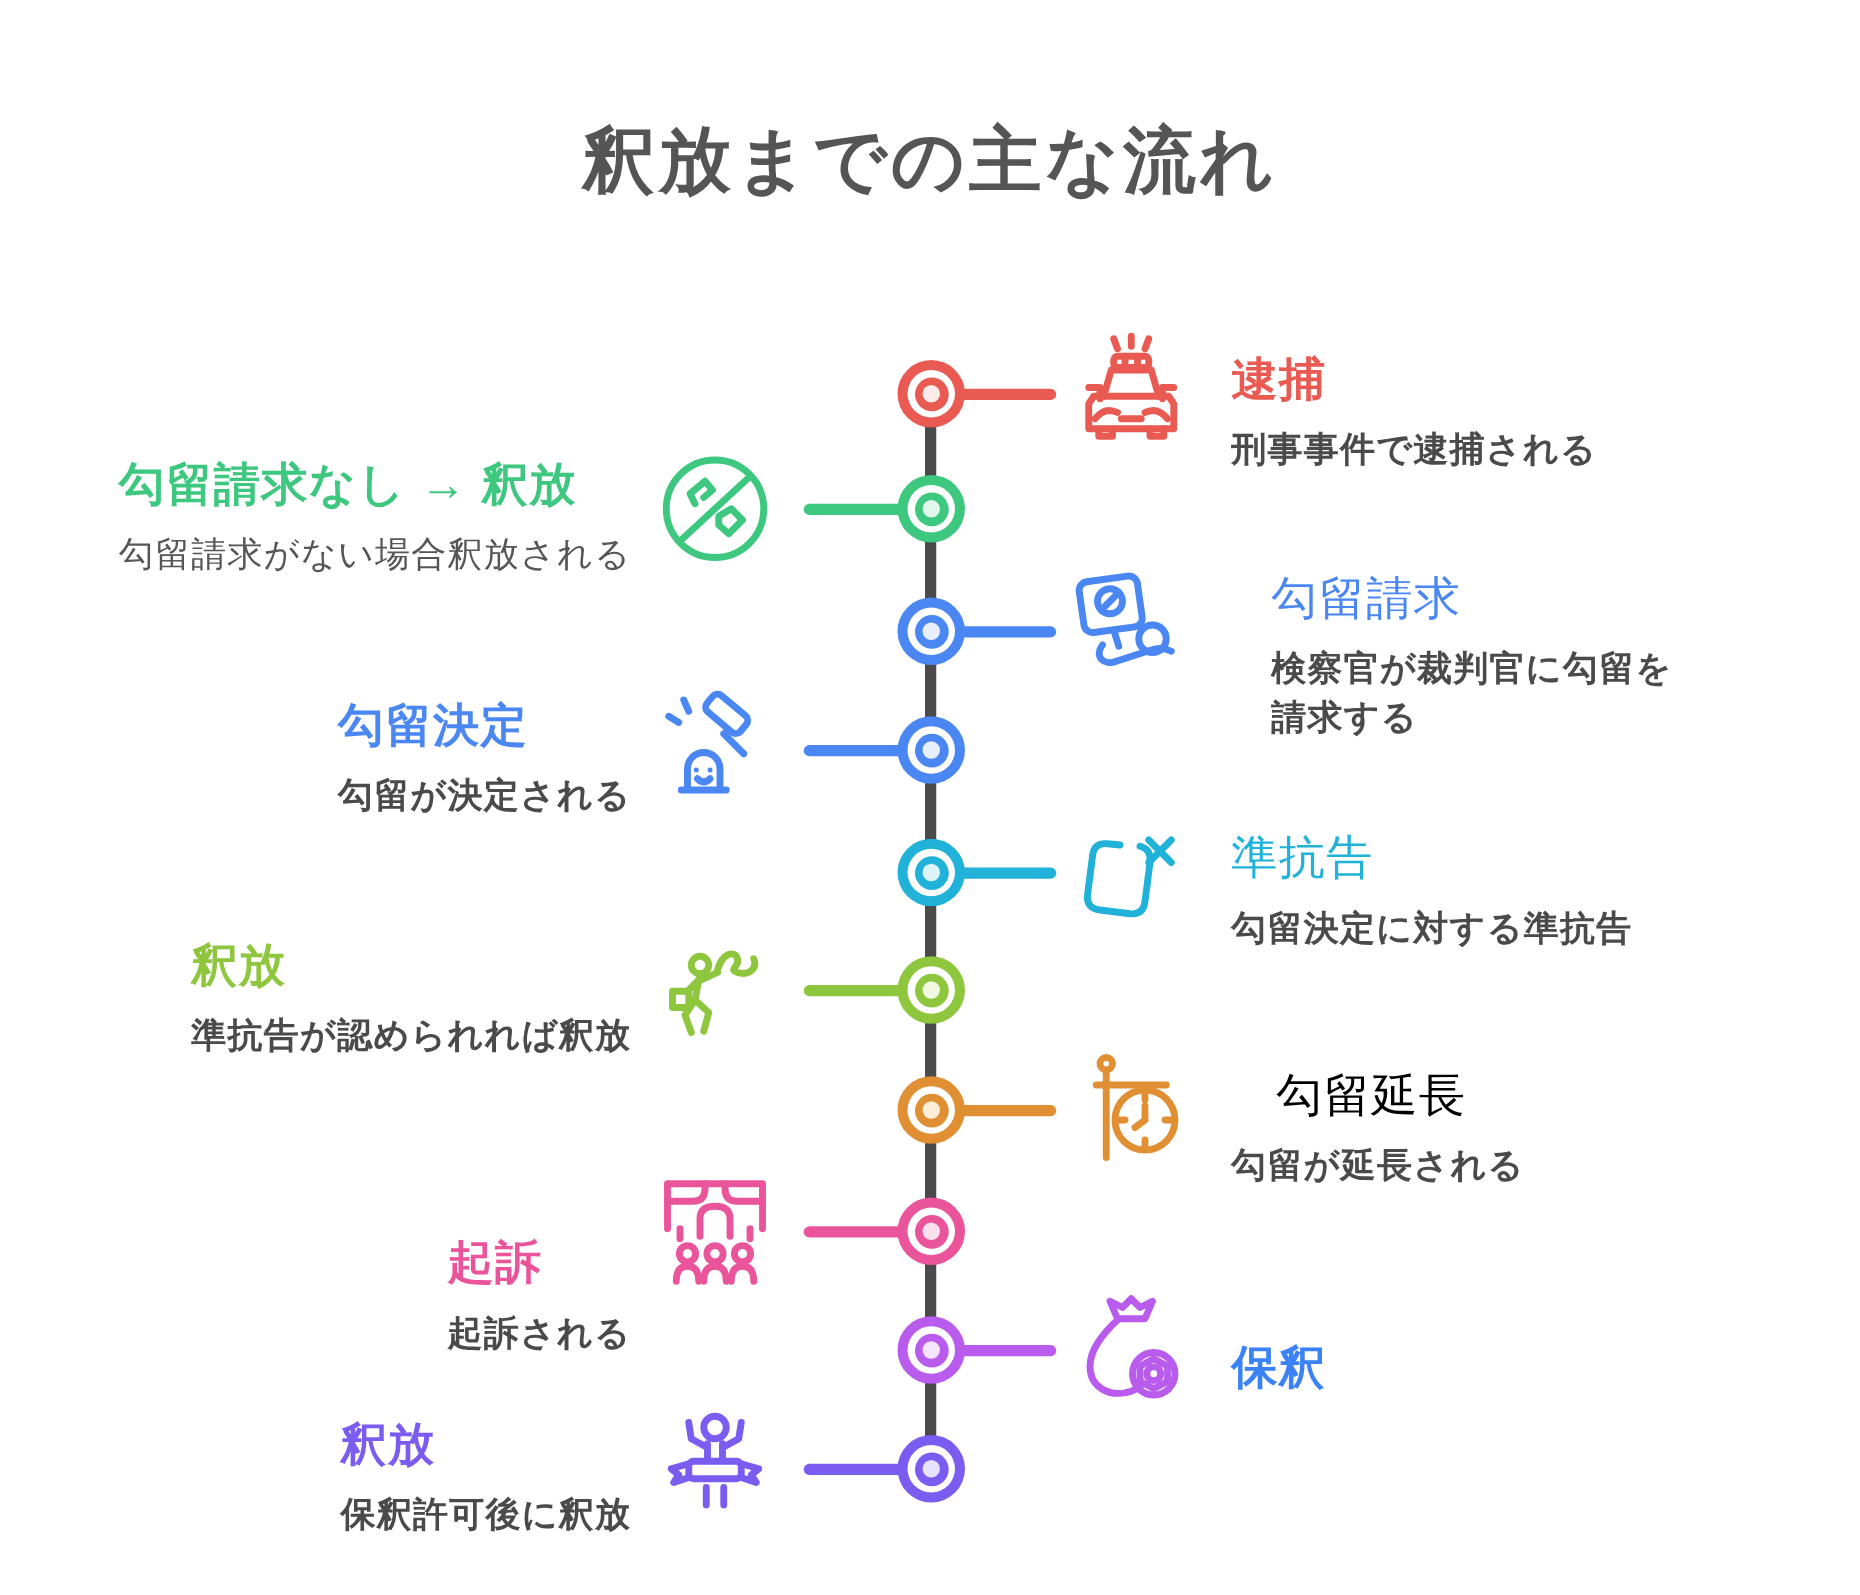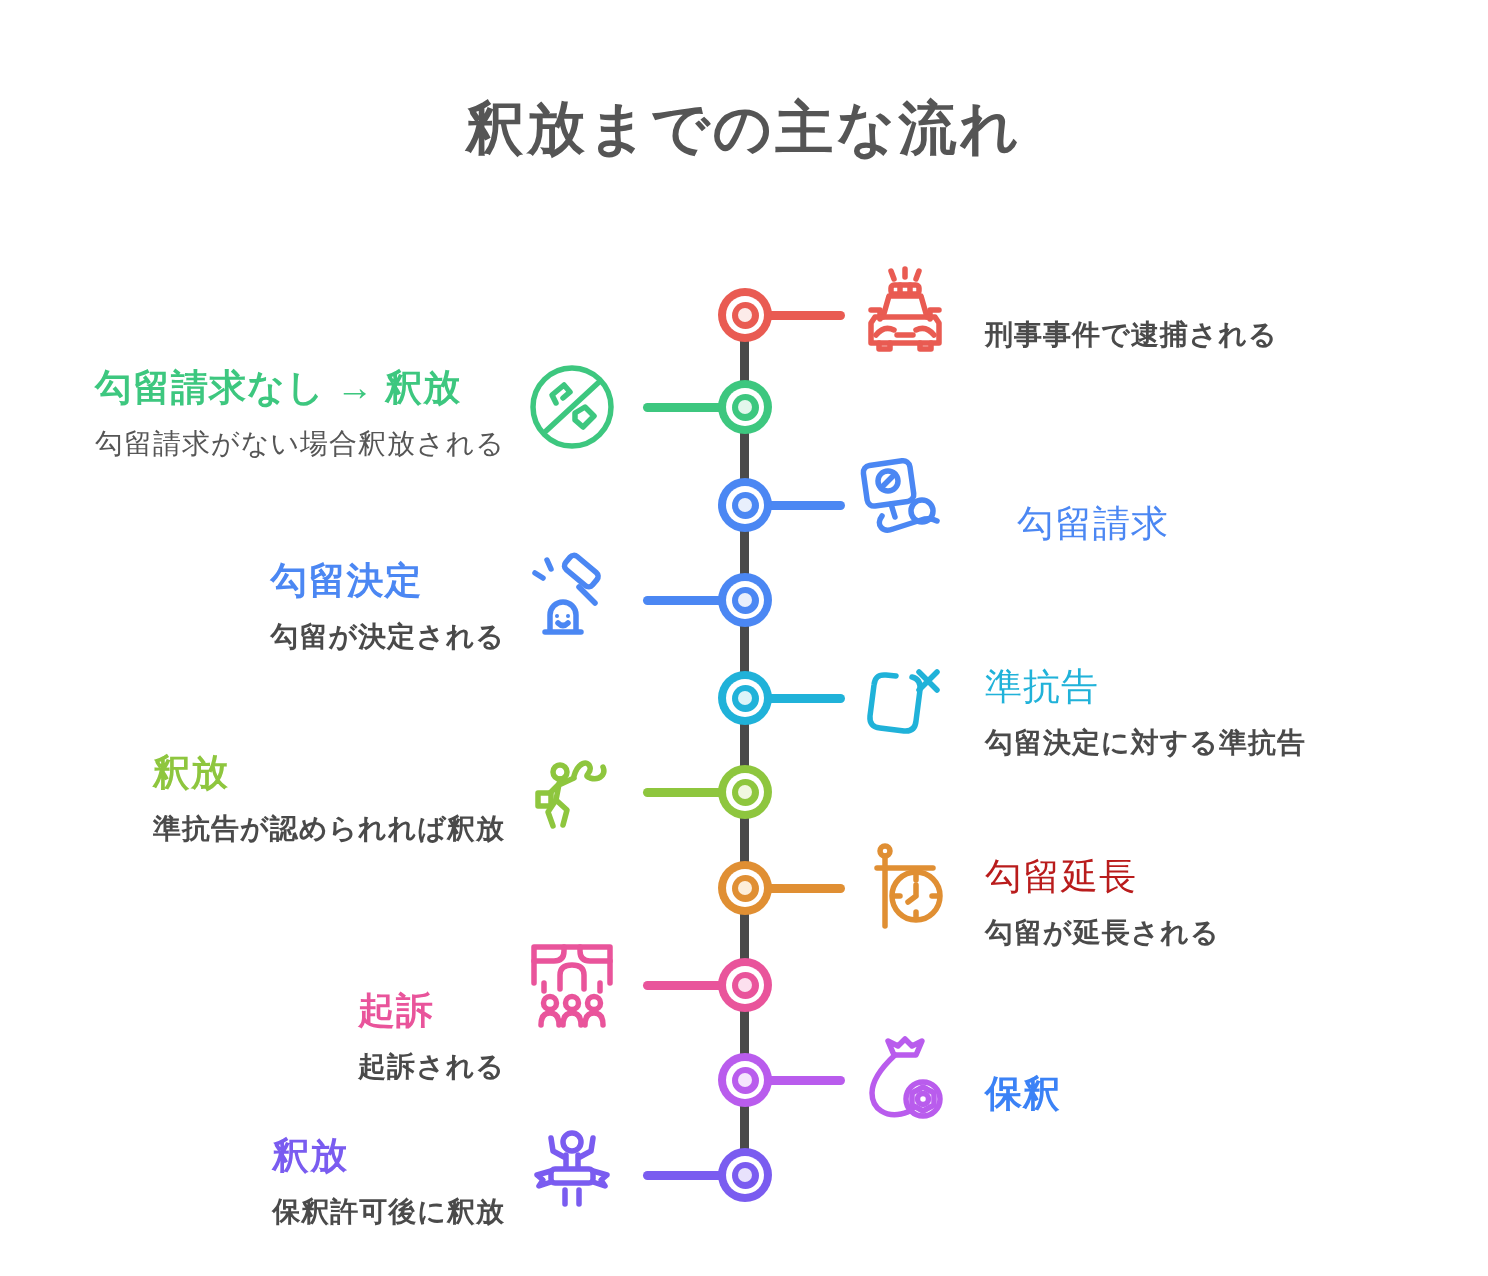--- a/index.html
+++ b/index.html
@@ -64,20 +64,21 @@
           </svg>
         </div>
         <div class="node" style="top: 288px; background: rgb(233, 91, 82);">
           <div class="node-w">
             <div class="node-c" style="background: rgb(233, 91, 82);">
               <div class="node-p" style="background: rgb(252, 235, 233);"></div>
             </div>
           </div>
         </div>
         <div class="text text-right" style="top: 329px;">
+          <div class="step-title bold" style="color: rgb(233, 91, 82);">逮捕</div>
           <div class="step-desc bold">
             <div>刑事事件で逮捕される</div>
           </div>
         </div>
       </div>
       <div>
         <div class="connector" style="top: 402.5px; left: 643px; background: rgb(61, 199, 127);"></div>
         <div class="icon-box" style="top: 355px; left: 520px; color: rgb(61, 199, 127);">
           <svg viewBox="0 0 100 100" fill="none" stroke="currentColor" stroke-width="5.5" stroke-linecap="round" stroke-linejoin="round">
             <circle cx="50" cy="50" r="39"></circle>
@@ -114,20 +115,24 @@
         </div>
         <div class="node" style="top: 478px; background: rgb(75, 135, 243);">
           <div class="node-w">
             <div class="node-c" style="background: rgb(75, 135, 243);">
               <div class="node-p" style="background: rgb(232, 239, 252);"></div>
             </div>
           </div>
         </div>
         <div class="text text-right" style="top: 524px; margin-left: 32px;">
           <div class="step-title" style="color: rgb(75, 135, 243);">勾留請求</div>
+          <div class="step-desc bold">
+            <div>検察官が裁判官に勾留を</div>
+            <div>請求する</div>
+          </div>
         </div>
       </div>
       <div>
         <div class="connector" style="top: 595.5px; left: 643px; background: rgb(75, 135, 243);"></div>
         <div class="icon-box" style="top: 548px; left: 520px; color: rgb(75, 135, 243);">
           <svg viewBox="0 0 100 100" fill="none" stroke="currentColor" stroke-width="5.5" stroke-linecap="round" stroke-linejoin="round">
             <path d="M21 28 l-8 -5 M29 19 l-4 -9"></path>
             <rect x="42" y="13" width="35" height="17" rx="5" transform="rotate(40 60 21)"></rect>
             <path d="M57 37 L73 53"></path>
             <path d="M28 82 v-17 a13 13 0 0 1 26 0 v17 M23 82 H59"></path>
@@ -211,21 +216,21 @@
           </svg>
         </div>
         <div class="node" style="top: 861px; background: rgb(224, 143, 51);">
           <div class="node-w">
             <div class="node-c" style="background: rgb(224, 143, 51);">
               <div class="node-p" style="background: rgb(253, 238, 218);"></div>
             </div>
           </div>
         </div>
         <div class="text text-right" style="top: 902px;">
-          <div class="step-title" style="color: #b91c1c;">勾留延長</div>
+          <div class="step-title" style="color: #000000; margin-left: 36px;">勾留延長</div>
           <div class="step-desc bold">
             <div>勾留が延長される</div>
           </div>
         </div>
       </div>
       <div>
         <div class="connector" style="top: 980.5px; left: 643px; background: rgb(233, 84, 155);"></div>
         <div class="icon-box" style="top: 933px; left: 520px; color: rgb(233, 84, 155);">
           <svg viewBox="0 0 100 100" fill="none" stroke="currentColor" stroke-width="5.5" stroke-linecap="round" stroke-linejoin="round">
             <path d="M12 48 V12 H88 V48"></path>

